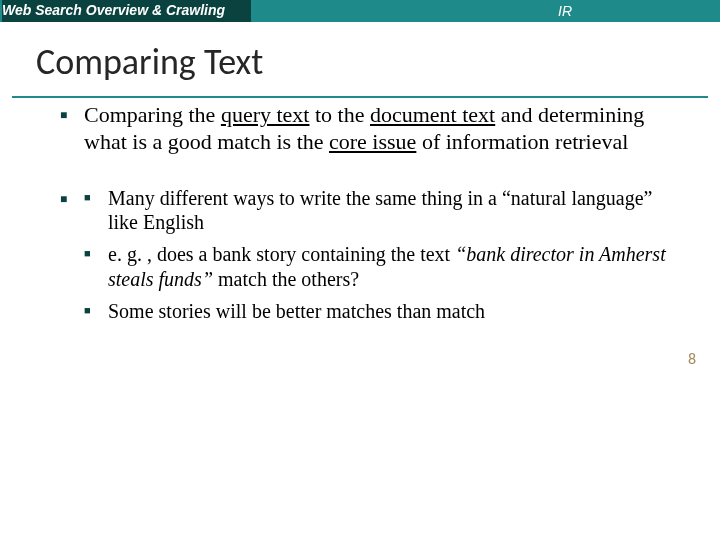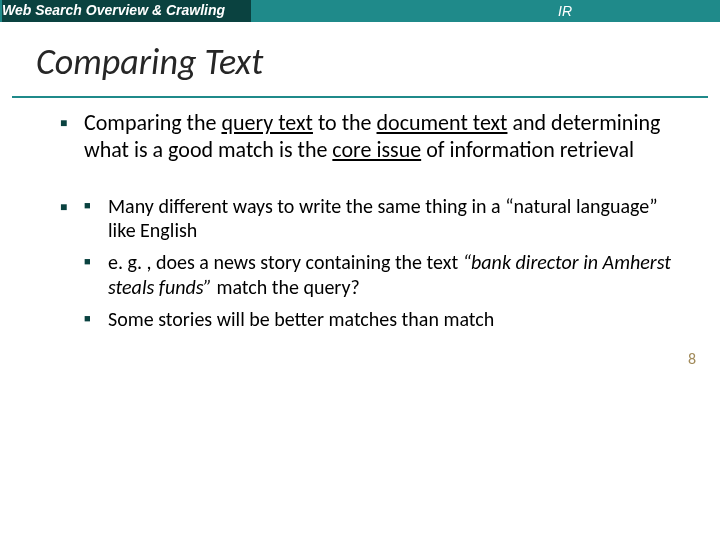--- a/index.html
+++ b/index.html
@@ -1,24 +1,24 @@
 <!DOCTYPE html>
 <html><head>
 <meta charset="utf-8">
 <style>
   * { margin: 0; padding: 0; box-sizing: border-box; }
   html, body { width: 720px; height: 540px; font-family: Calibri, "Segoe UI", Arial, sans-serif; background: #fff; overflow: hidden; }
   .slide { width: 720px; height: 400px; position: relative; }
   .header-bar { width: 100%; height: 22px; background: #1f8a8a; position: relative; }
   .header-left { position: absolute; left: 2px; top: 0; height: 22px; padding: 0 26px 0 0; background: #0a4240; color: #fff; font-style: italic; font-weight: bold; font-size: 14px; line-height: 21px; font-family: Verdana, Arial, sans-serif; }
   .header-right { position: absolute; right: 148px; top: 0; color: #fff; font-style: italic; font-size: 14px; line-height: 22px; font-family: Verdana, Arial, sans-serif; }
-  .title-wrap { padding: 18px 30px 4px 36px; font-style: italic; }
+  .title-wrap { padding: 18px 30px 4px 36px; }
   .title { font-size: 36px; color: #262626; font-weight: 400; }
   .title-rule { margin: 8px 12px 0 12px; border: none; border-top: 2px solid #1f8a8a; }
-  .content { padding: 12px 42px 0 60px; color: #000; font-size: 22px; line-height: 1.22; }
+  .content { padding: 4px 42px 0 60px; color: #000; font-size: 22px; line-height: 1.22; font-family: Liberation Serif, serif; }
   ul { list-style: none; }
   li { position: relative; padding-left: 0; }
   .lvl1 > li { padding-left: 24px; margin-bottom: 30px; }
   .lvl1 > li::before { content: "■"; position: absolute; left: 0; top: 6px; font-size: 12px; color: #0a4240; }
   .lvl2 { margin-top: 6px; font-size: 20px; }
   .lvl2 > li { padding-left: 24px; margin-bottom: 8px; }
   .lvl2 > li::before { content: "■"; position: absolute; left: 0; top: 5px; font-size: 11px; color: #0a4240; }
   .u { text-decoration: underline; }
   .it { font-style: italic; }
   .page-num { position: absolute; right: 24px; bottom: 32px; font-size: 16px; color: #a28b5b; }
@@ -39,21 +39,21 @@
   <hr class="title-rule">
 
   <div class="content">
     <ul class="lvl1">
       <li>
         <span>Comparing the </span><span class="u">query text</span><span> to the </span><span class="u">document text</span><span> and determining what is a good match is the </span><span class="u">core issue</span><span> of information retrieval</span>
       </li>
       <li>
         <ul class="lvl2">
           <li><span>Many different ways to write the same thing in a “natural language” like English</span></li>
-          <li><span>e. g. , does a news story containing the text </span><span class="it">“bank director in Amherst steals funds”</span><span> match the query?</span></li>
+          <li><span>e. g. , does a bank story containing the text </span><span class="it">“bank director in Amherst steals funds”</span><span> match the others?</span></li>
           <li><span>Some stories will be better matches than match</span></li>
         </ul>
       </li>
     </ul>
   </div>
 
   <div class="page-num">8</div>
 </div>
 
 </body></html>

